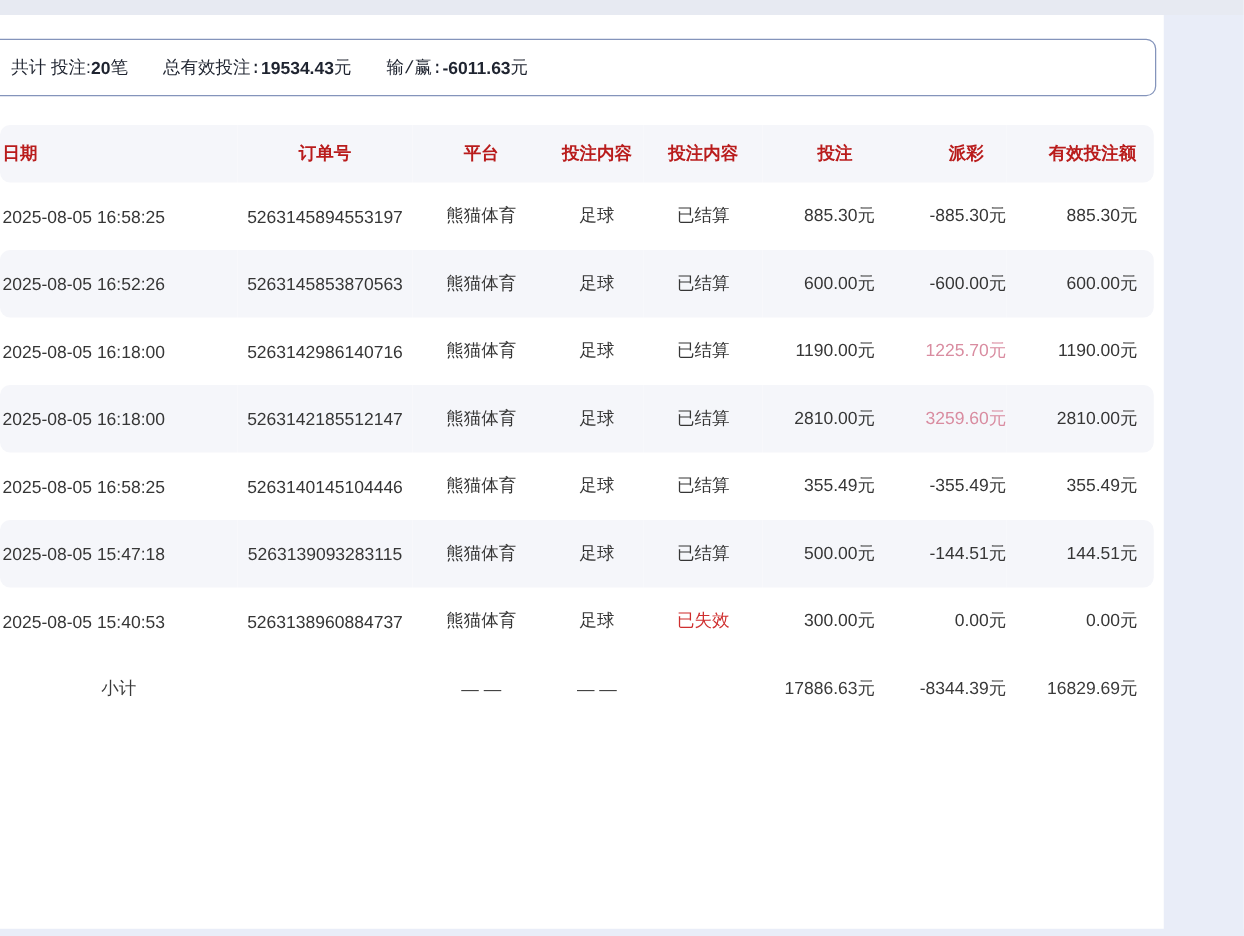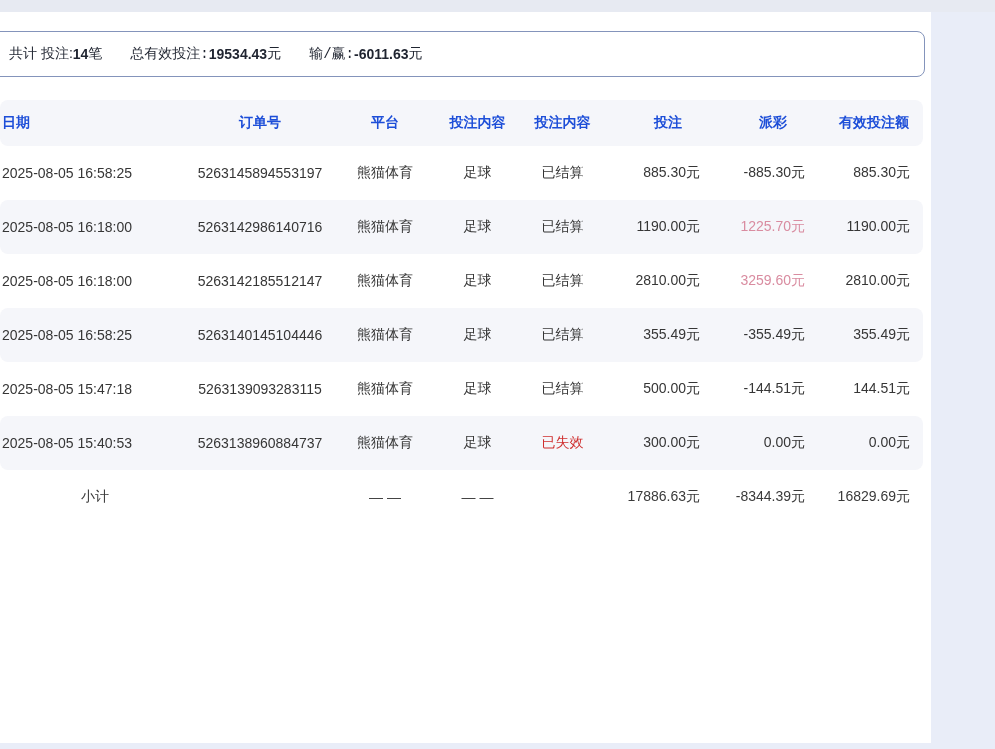--- a/index.html
+++ b/index.html
@@ -30,21 +30,21 @@
   .summary-box .gap { margin-left: 28px; font-family: Liberation Mono, monospace; }
 
   .table-wrap { position: absolute; top: 100px; left: 0; width: 923px; }
   table {
     border-collapse: separate; border-spacing: 0;
     width: 923px; table-layout: fixed;
     font-size: 14px;
   }
   thead th {
     height: 46px; padding: 0;
-    font-weight: bold; font-size: 14px; color: #1d4ed8;
+    font-weight: bold; font-size: 14px; color: #b91c1c;
     background: var(--stripe-color, #f5f6fa);
   }
   thead th:first-child { border-radius: 8px 0 0 8px; }
   thead th:last-child  { border-radius: 0 8px 8px 0; }
   tbody td, tfoot td { height: 54px; padding: 0; color: #363636; }
   tbody tr:nth-child(even) td { background: var(--stripe-color, #f5f6fa); }
   tbody tr:nth-child(even) td:first-child { border-radius: 8px 0 0 8px; }
   tbody tr:nth-child(even) td:last-child  { border-radius: 0 8px 8px 0; }
 
   th:nth-child(1), td:nth-child(1) { text-align: left; padding-left: 2px; }
@@ -68,21 +68,21 @@
   tfoot td:nth-child(3), tfoot td:nth-child(4) { color: #444; }
 </style>
 </head>
 <body>
 
 <div class="top-band"></div>
 <div class="right-panel"></div>
 <div class="bottom-band"></div>
 
 <div class="summary-box">
-  <span>共计 投注:</span><span class="b">14</span><span>笔</span>
+  <span>共计 投注:</span><span class="b">20</span><span>笔</span>
   <span class="gap">总有效投注:</span><span class="b">19534.43</span><span>元</span>
   <span class="gap">输/赢:</span><span class="b">-6011.63</span><span>元</span>
 </div>
 
 <div class="table-wrap">
   <table>
     <colgroup>
       <col style="width:190px">
         <col style="width:140px">
         <col style="width:110px">
@@ -109,20 +109,30 @@
     <td>2025-08-05 16:58:25</td>
     <td>5263145894553197</td>
     <td>熊猫体育</td>
     <td>足球</td>
     <td>已结算</td>
     <td>885.30元</td>
     <td>-885.30元</td>
     <td>885.30元</td>
   </tr>
 
+  <tr>
+    <td>2025-08-05 16:52:26</td>
+    <td>5263145853870563</td>
+    <td>熊猫体育</td>
+    <td>足球</td>
+    <td>已结算</td>
+    <td>600.00元</td>
+    <td>-600.00元</td>
+    <td>600.00元</td>
+  </tr>
 
 
   <tr>
     <td>2025-08-05 16:18:00</td>
     <td>5263142986140716</td>
     <td>熊猫体育</td>
     <td>足球</td>
     <td>已结算</td>
     <td>1190.00元</td>
     <td class="payout-win">1225.70元</td>

